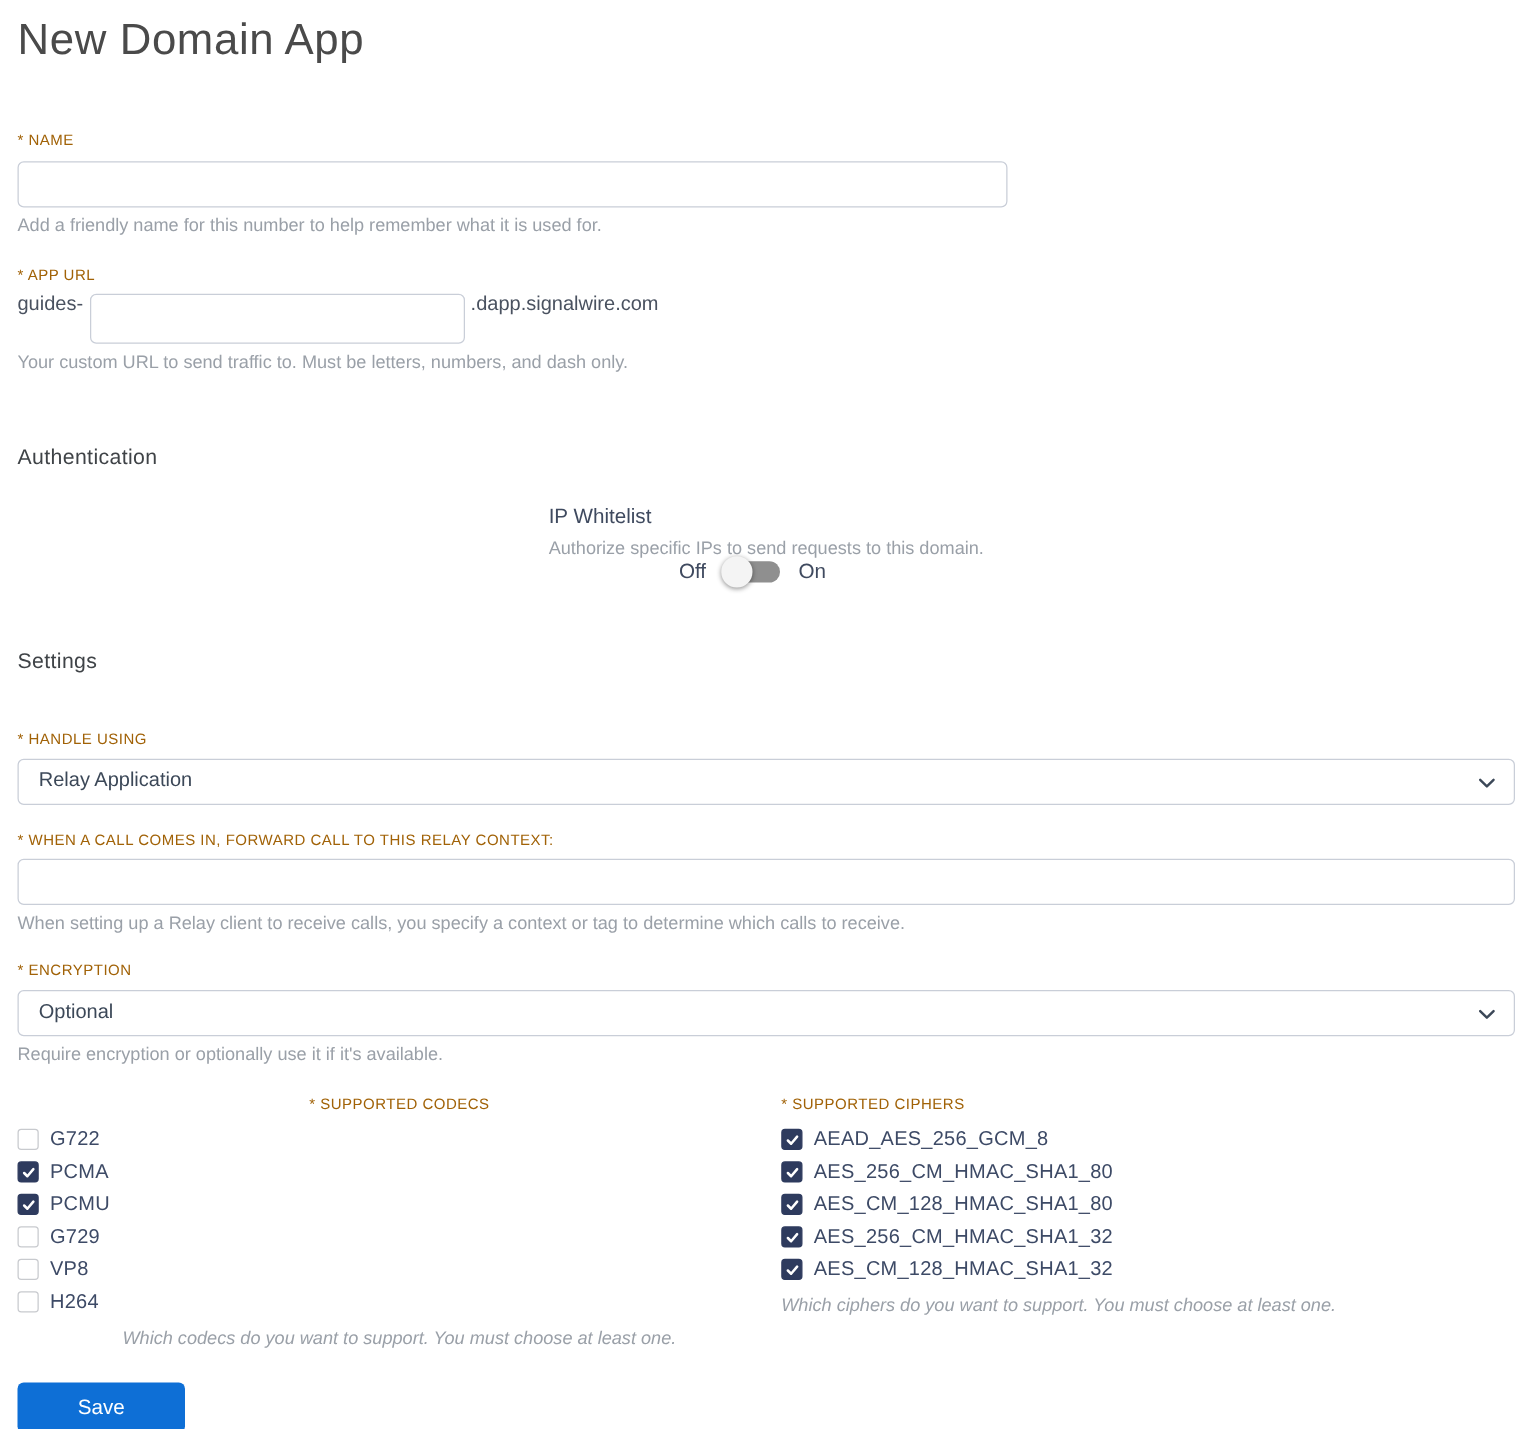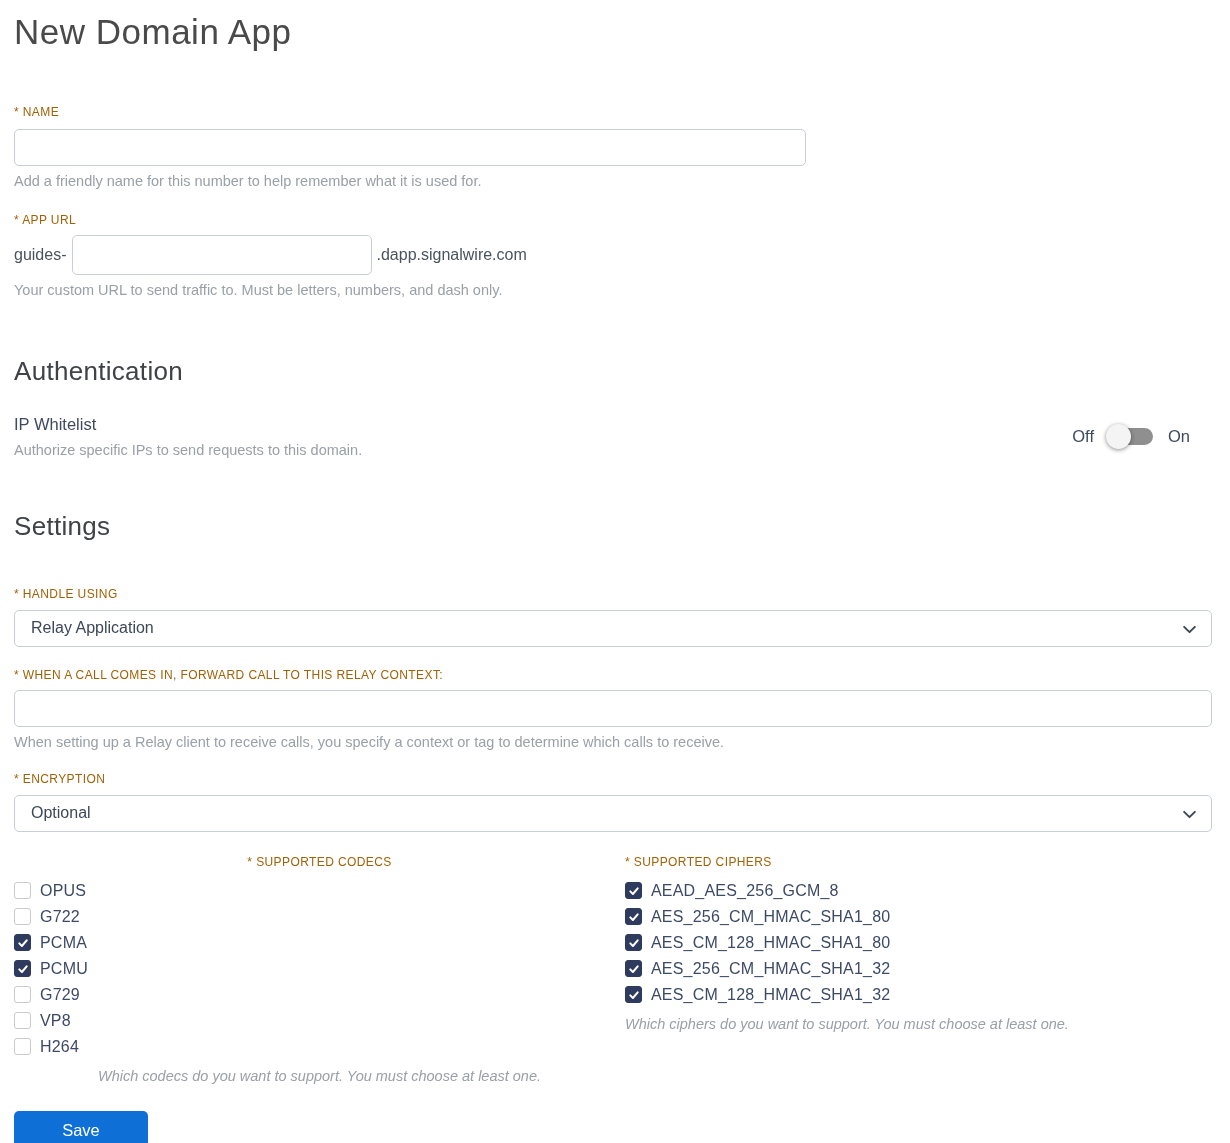--- a/index.html
+++ b/index.html
@@ -47,39 +47,40 @@
     font-family: "Liberation Sans", sans-serif;
     font-size: 16px;
     color: #3c4858;
     outline: none;
   }
 
   .group-name { margin-top: 50px; }
   .group-name .text-input { width: 792px; margin-top: 10px; }
 
   .group-url { margin-top: 23px; }
-  .url-row { display: flex; align-items: center; margin-top: 8px; }
+  .url-row { display: flex; align-items: flex-start; margin-top: 8px; }
   .url-prefix, .url-suffix { font-size: 16px; color: #4a5260; }
   .url-input { width: 300px; height: 40px; margin: 0 4px 0 6px; }
 
   .section-heading {
-    font-size: 26px;
+    font-size: 17px;
     font-weight: 400;
     color: #3f4347;
     margin: 0;
     letter-spacing: 0.3px;
   }
   .heading-auth { margin-top: 56px; }
   .heading-settings { margin-top: 52px; }
 
   .auth-row {
     display: flex;
     justify-content: space-between;
     align-items: center;
     margin-top: 28px;
+    flex-direction: column;
   }
   .ip-whitelist-label { font-size: 16.5px; color: #3f4a5f; }
   .auth-row .helper-text { margin-top: 7px; }
 
   .toggle-group { display: flex; align-items: center; gap: 15px; padding-right: 22px; }
   .toggle-side-label { font-size: 16.5px; color: #3f4a5f; }
   .switch { position: relative; display: inline-block; width: 44px; height: 17px; cursor: pointer; }
   .switch .track {
     position: absolute; left: 0; top: 0;
     width: 44px; height: 17px; border-radius: 9px;
@@ -207,32 +208,29 @@
   <div class="group-select group-select-2">
     <span class="field-label">* ENCRYPTION</span>
     <div class="select-box">
       <span>Optional</span>
       <span class="chevron">
         <svg width="15" height="15" viewBox="0 0 14 14">
             <polyline points="2,4.5 7,9.5 12,4.5" fill="none" stroke="#3c4858" stroke-width="1.8" stroke-linecap="round" stroke-linejoin="round"></polyline>
           </svg>
       </span>
     </div>
+    <div class="helper-text">Require encryption or optionally use it if it's available.</div>
   </div>
 
   <div class="two-col">
     <div class="col-codecs">
       <span class="field-label">* SUPPORTED CODECS</span>
       <div class="check-list" id="codec-list">
           <label class="check-row">
             <span class="cb"></span>
-            <span class="cb-label">OPUS</span>
-          </label>
-          <label class="check-row">
-            <span class="cb"></span>
             <span class="cb-label">G722</span>
           </label>
           <label class="check-row">
             <span class="cb checked">
               <svg width="12" height="12" viewBox="0 0 12 12">
                 <path d="M2.3 6.4 L4.9 9 L9.7 3.3" fill="none" stroke="#ffffff" stroke-width="2" stroke-linecap="round" stroke-linejoin="round"></path>
               </svg>
             </span>
             <span class="cb-label">PCMA</span>
           </label>

